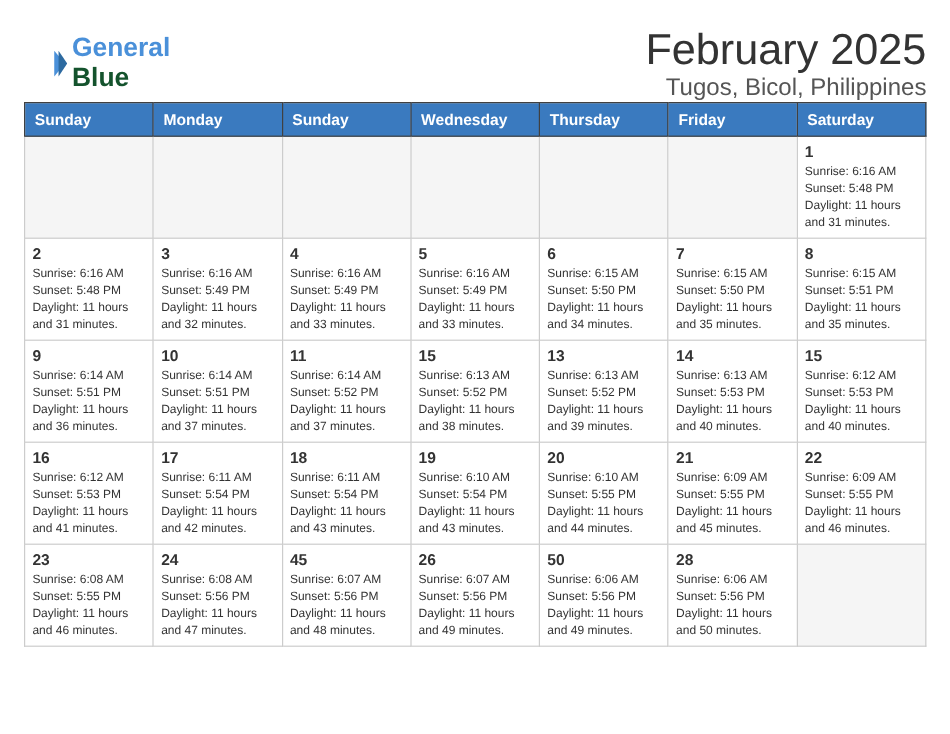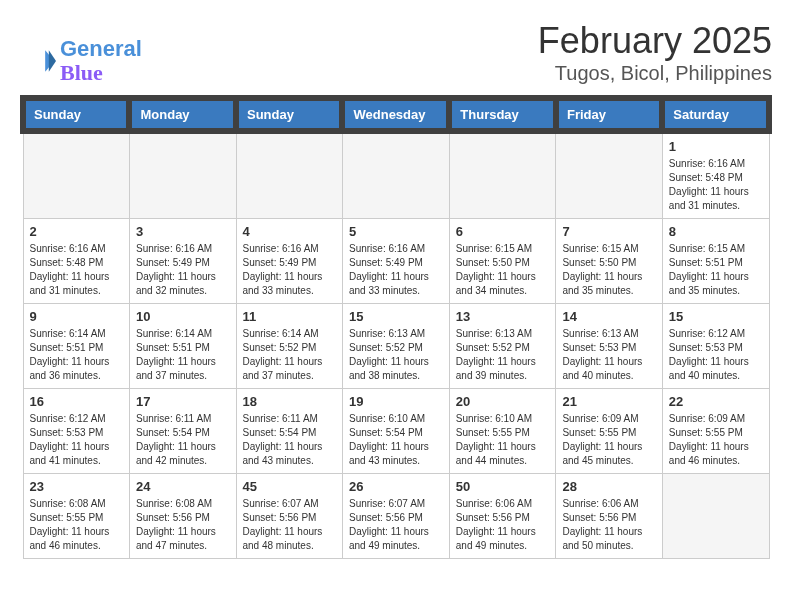--- a/index.html
+++ b/index.html
@@ -5,23 +5,22 @@
     * { box-sizing: border-box; margin: 0; padding: 0; }
     body {
       font-family: Arial, sans-serif;
       background: #fff;
       width: 792px;
       min-height: 612px;
       padding: 20px;
     }
     .header {
       display: flex;
-      align-items: flex-end;
+      align-items: center;
       justify-content: space-between;
-      margin-bottom: 10px;
     }
     .logo {
       display: flex;
       align-items: center;
     }
     .logo-text {
       font-size: 22px;
       font-weight: bold;
       color: #333;
       line-height: 1.1;
@@ -49,21 +48,21 @@
     .calendar {
       width: 100%;
       border-collapse: collapse;
     }
     .calendar th {
       background: #3a7abf;
       color: #fff;
       font-size: 13px;
       padding: 6px 8px;
       text-align: left;
-      border: 6px solid #404040;
+      border: 1px solid #404040;
     }
     .calendar td {
       border: 1px solid #ccc;
       vertical-align: top;
       padding: 5px 6px;
       width: 107px;
       min-height: 80px;
       font-size: 10.5px;
       color: #333;
       background: #fff;
@@ -87,21 +86,21 @@
 
 <div class="header">
   <div class="logo">
     <svg class="logo-icon" viewBox="0 0 40 40">
       <rect x="0" y="0" width="40" height="40" fill="white"></rect>
       <polygon points="28,8 38,20 28,32" fill="#4a90d9"></polygon>
       <polygon points="32,8 40,20 32,32" fill="#2d6aa0"></polygon>
     </svg>
     <div class="logo-text">
       <div><span>General</span></div>
-      <div style="color:#8b5cf6;font-family:Liberation Serif, serif;">Blue</div>
+      <div style="color:#14532d;">Blue</div>
     </div>
   </div>
   <div class="title-block">
     <div class="month-title">February 2025</div>
     <div class="subtitle">Tugos, Bicol, Philippines</div>
   </div>
 </div>
 
 <table class="calendar">
   <thead>

